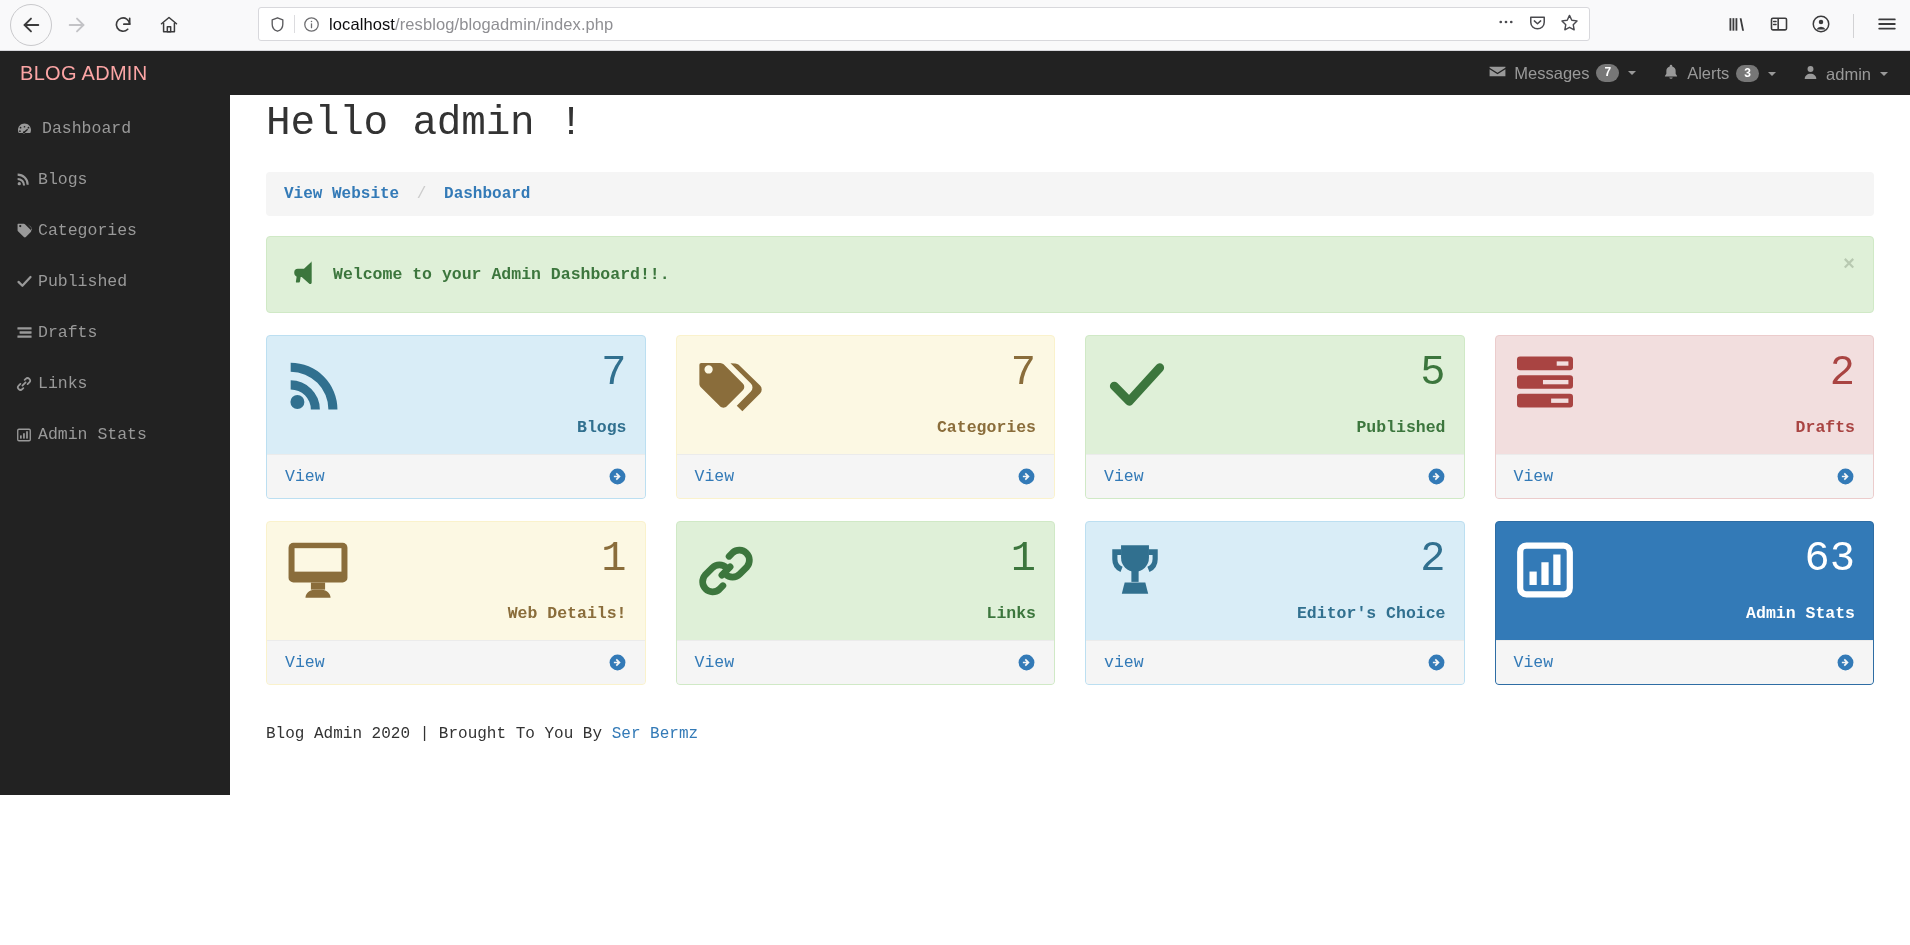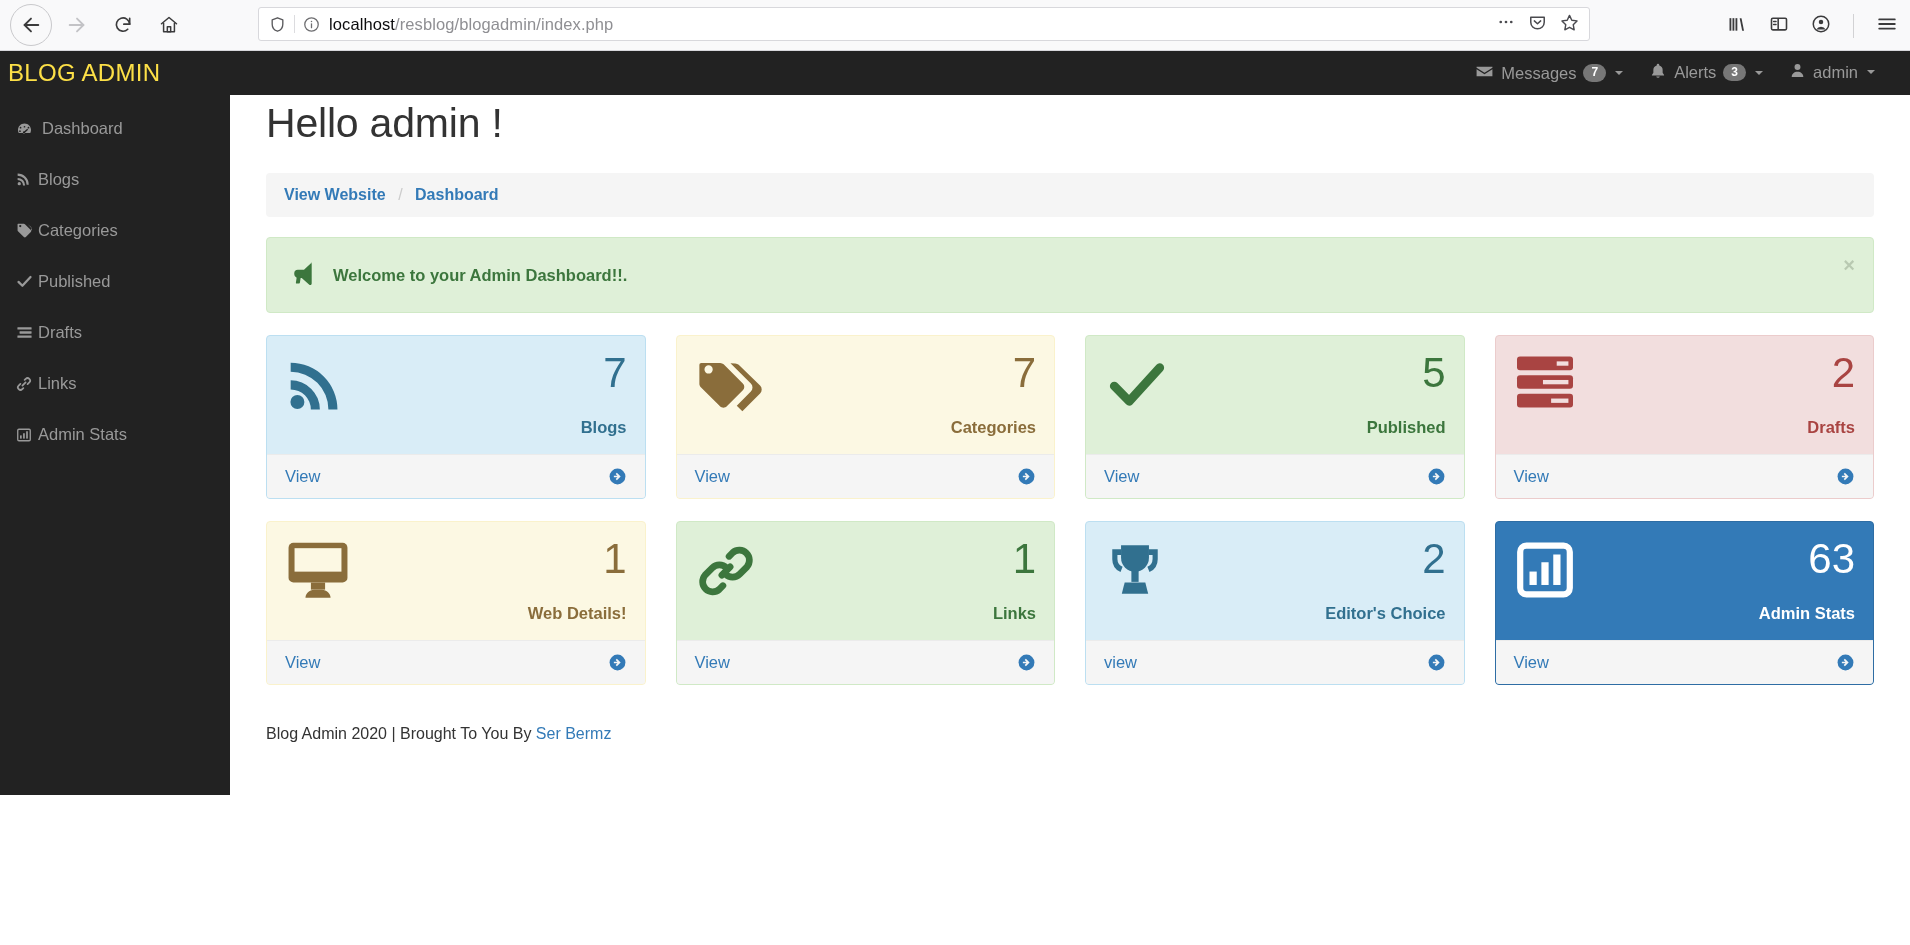--- a/index.html
+++ b/index.html
@@ -61,51 +61,51 @@
 
   .browser-right {
     position: absolute;
     right: 12px; top: 0; height: 51px;
     display: flex; align-items: center; gap: 22px;
     color: #3b3b3c;
   }
   .browser-right .divider { width: 1px; height: 24px; background: #d2d2d4; }
 
   
-  .app { display: flex; height: 744px; }
+  .app { display: flex; height: 744px; font-family: Liberation Mono, monospace; }
 
   .sidebar {
     width: 230px;
     background: #222222;
     flex-shrink: 0;
     padding-top: 0;
   }
   .topnav {
     position: absolute;
     left: 0; right: 0; top: 51px;
     height: 44px;
     background: #222222;
     display: flex;
     align-items: center;
     z-index: 5;
   }
   .brand {
     width: 230px;
-    padding-left: 8px;
-    color: #fde047;
-    font-size: 24px;
+    padding-left: 20px;
+    color: #fca5a5;
+    font-size: 20px;
     letter-spacing: 0.3px;
     flex-shrink: 0;
   }
   .topnav-right {
     margin-left: auto;
     display: flex;
-    align-items: flex-start;
+    align-items: flex-end;
     gap: 26px;
-    padding-right: 35px;
+    padding-right: 22px;
     color: #999999;
     font-size: 16.5px;
   }
   .topnav-item { display: flex; align-items: center; gap: 7px; cursor: pointer; }
   .badge {
     background: #777777;
     color: #ffffff;
     border-radius: 10px;
     font-size: 12px;
     font-weight: bold;

